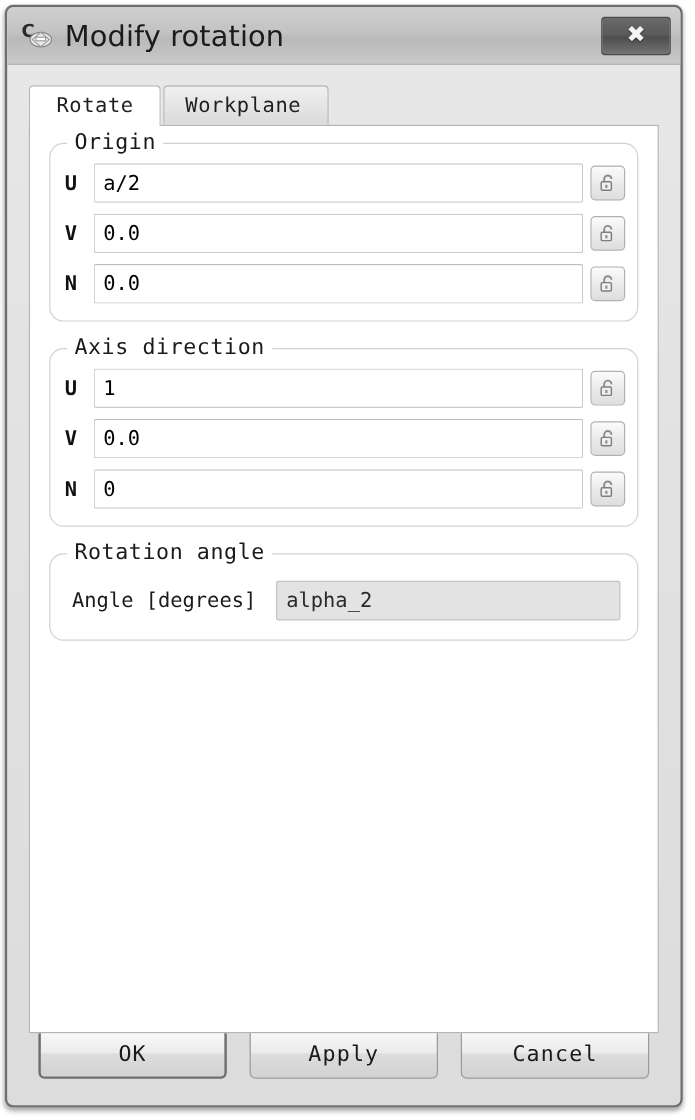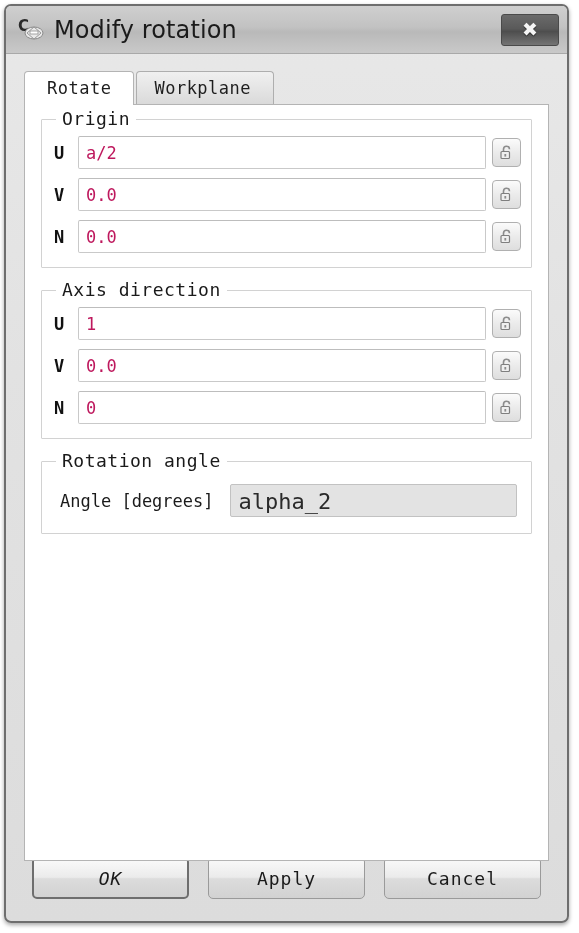--- a/index.html
+++ b/index.html
@@ -131,21 +131,21 @@
     box-sizing: border-box;
     height: 757px;
     padding: 14px 16px;
     z-index: 2;
   }
 
   
   .group {
     position: relative;
     border: 1px solid #d2d2d2;
-    border-radius: 1px;
+    border-radius: 12px;
     margin: 0 0 22px 0;
     padding: 16px 10px 12px 12px;
     box-sizing: border-box;
   }
   .group-title {
     position: absolute;
     top: -12px;
     left: 14px;
     background: #ffffff;
     padding: 0 6px;
@@ -177,21 +177,21 @@
   .text-input {
     flex: 1 1 auto;
     height: 33px;
     line-height: 33px;
     background: #ffffff;
     border: 1px solid #c9c9c9;
     border-top-color: #bdbdbd;
     border-radius: 2px;
     font-family: "DejaVu Sans Mono", monospace;
     font-size: 17px;
-    color: #be185d;
+    color: #000000;
     padding: 0 7px;
     box-sizing: border-box;
     white-space: nowrap;
     overflow: hidden;
     cursor: text;
   }
 
   .lock-btn {
     flex: 0 0 auto;
     width: 29px;
@@ -222,21 +222,21 @@
     white-space: nowrap;
   }
   .angle-input {
     flex: 1 1 auto;
     height: 33px;
     line-height: 33px;
     background: #e3e3e3;
     border: 1px solid #c2c2c2;
     border-radius: 2px;
     font-family: "DejaVu Sans Mono", monospace;
-    font-size: 22px;
+    font-size: 17px;
     color: #2a2a2a;
     padding: 0 8px;
     box-sizing: border-box;
     cursor: text;
   }
 
   
   .footer {
     position: absolute;
     left: 0;
@@ -262,21 +262,20 @@
     align-items: center;
     justify-content: center;
     cursor: pointer;
     letter-spacing: 1px;
     box-sizing: border-box;
     box-shadow: inset 0 1px 0 #ffffff;
   }
   .btn.default {
     border-color: #6e6e6e;
     border-width: 2px;
-    font-style: italic;
   }
 </style>
 </head>
 <body>
 
 <div class="window">
 
   <div class="titlebar">
     <div class="app-icon">
       <svg width="28" height="28" viewBox="0 0 28 28">

